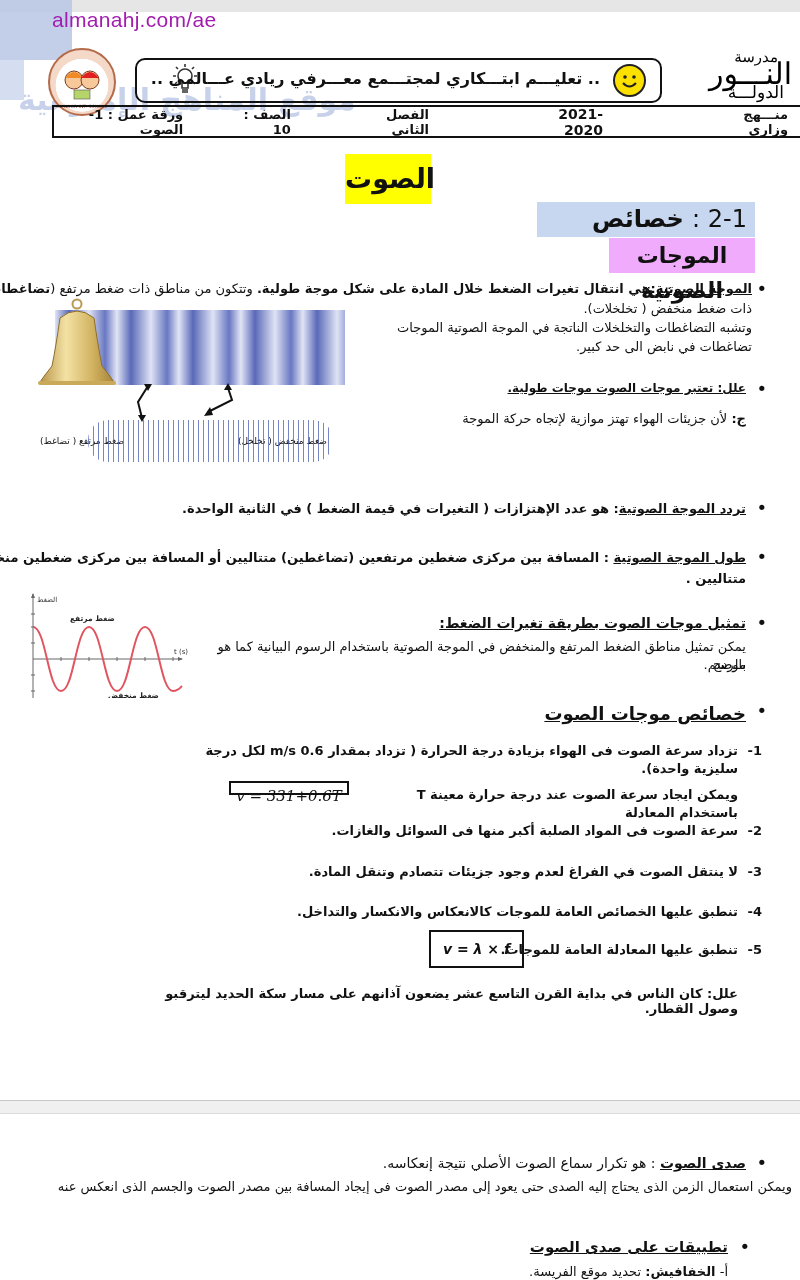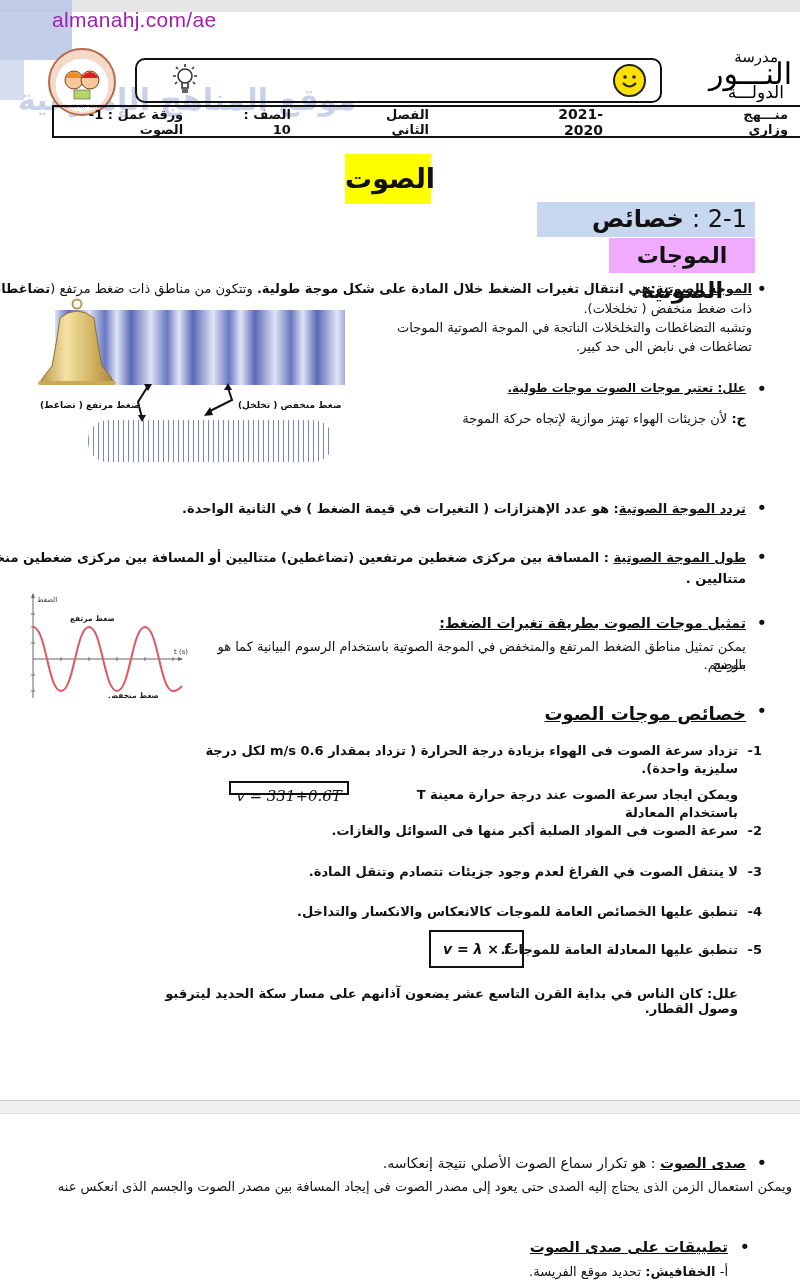--- a/index.html
+++ b/index.html
@@ -41,21 +41,21 @@
 
   .bullet { font-size: 18px; }
   .term { font-weight: bold; text-decoration: underline; }
   .txt { font-size: 13px; line-height: 18px; }
   .bold { font-weight: bold; }
 
   
   .bell-wave { left: 55px; top: 310px; width: 290px; height: 75px; background: repeating-linear-gradient(90deg, #dfe3f5 0px, #5a69b8 14px, #dfe3f5 34px, #6877c2 50px, #e3e6f5 62px); }
   .bell { left: 38px; top: 296px; width: 78px; height: 92px; }
   .spring { left: 88px; top: 420px; width: 245px; height: 42px; border-radius: 20px; background: repeating-linear-gradient(90deg, #4a5fb0 0 1px, transparent 1px 5px); opacity: 0.75; }
-  .spring-label { font-size: 9px; font-weight: bold; direction: rtl; }
+  .spring-label { font-size: 9px; font-weight: normal; direction: rtl; margin-top: 36px; }
 
   .formula-box { border: 2px solid #111; font-family: "DejaVu Serif", serif; font-style: italic; font-size: 15px; text-align: center; }
 
   .page-break { left: 0; top: 1100px; width: 800px; height: 14px; background: #f0f0f0; border-top: 1px solid #c8c8c8; border-bottom: 1px solid #dcdcdc; }
 </style>
 </head>
 <body>
 
 <div class="abs topbar"></div>
 
@@ -79,20 +79,21 @@
   <div class="abs bulb">
     <svg width="36" height="36" viewBox="0 0 36 36">
       <g stroke="#333" stroke-width="1.6" fill="none">
         <circle cx="18" cy="14" r="7"></circle>
         <path d="M15 21 v5 h6 v-5"></path>
         <path d="M15 28 h6 M15 30 h6"></path>
         <path d="M18 2 v3 M6 14 h3 M27 14 h3 M9 5 l2 2 M27 5 l-2 2 M8 22 l2 -2 M28 22 l-2 -2"></path>
       </g>
     </svg>
   </div>
+  <div class="abs slogan-text rtl">.. تعليـــم ابتـــكاري لمجتـــمع معـــرفي ريادي عـــالمي ..</div>
   <div class="abs smiley">
     <svg width="29" height="29" viewBox="0 0 29 29">
       <circle cx="10" cy="11" r="1.8" fill="#222"></circle>
       <circle cx="19" cy="11" r="1.8" fill="#222"></circle>
       <path d="M8 17 Q14.5 24 21 17" stroke="#222" stroke-width="2" fill="none"></path>
     </svg>
   </div>
 </div>
 
 <div class="abs school">

